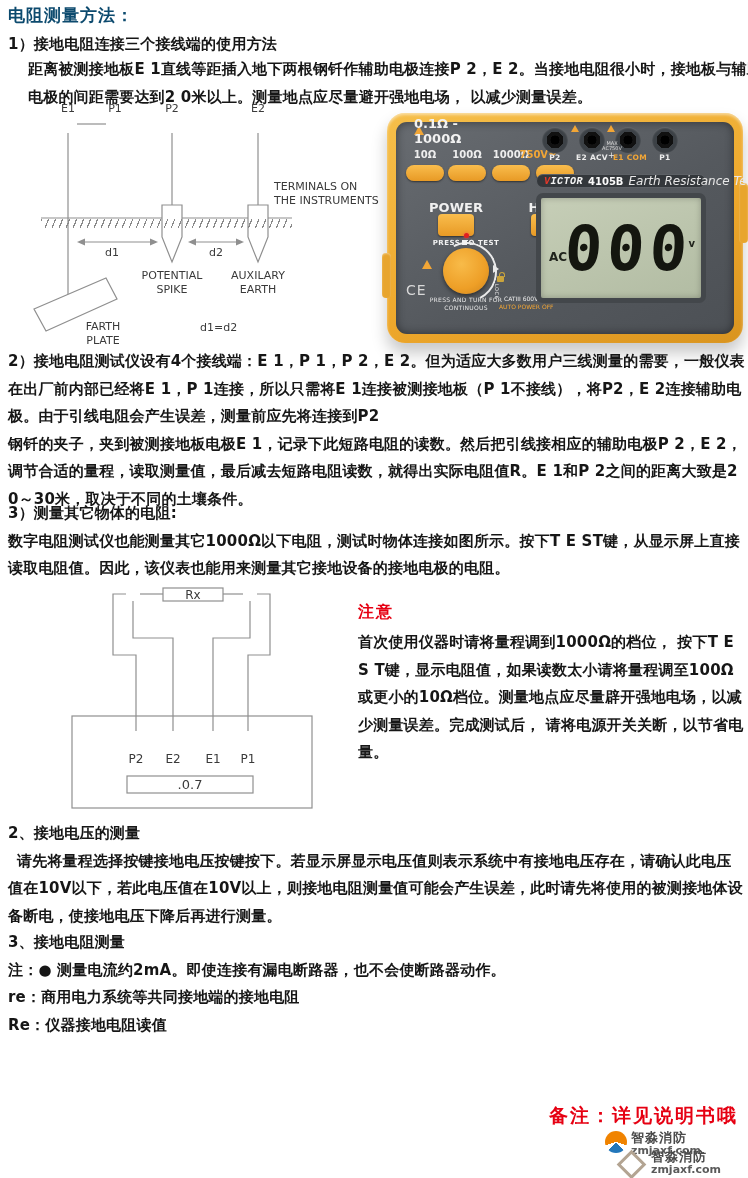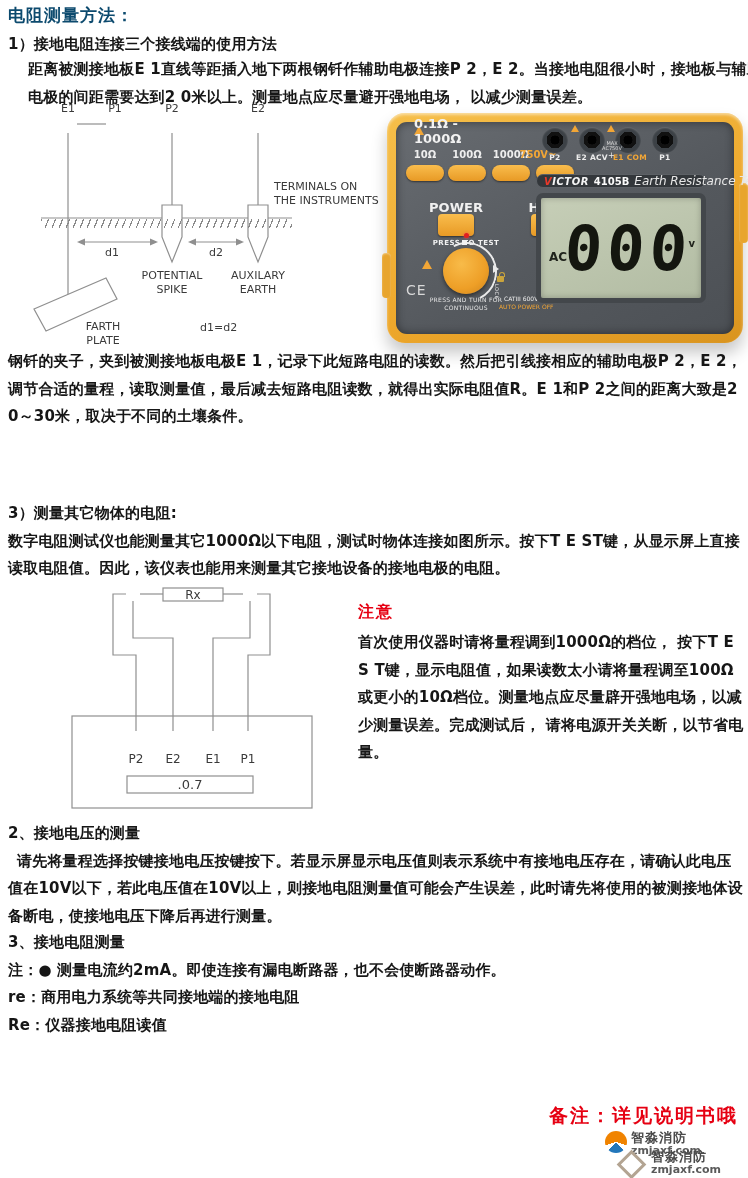--- a/index.html
+++ b/index.html
@@ -52,21 +52,21 @@
   .jack{top:5px;width:26px;height:26px;border-radius:50%;
         background:radial-gradient(circle,#000 0 24%,#111 25% 45%,#3c4146 46% 78%,#26292d 79%);
         box-shadow:inset 0 1px 2px rgba(255,255,255,.25);}
   .jlabel{top:31px;font-size:7.5px;font-weight:700;color:#ececec;text-align:center;letter-spacing:.3px;}
   .jlabel.orange{color:#f2a636;}
   .jmax{left:203px;top:19px;width:26px;font-size:5px;color:#ddd;text-align:center;line-height:5px;}
   .jplus{left:212px;top:29px;font-size:8px;color:#eee;}
   .brand-bar{left:140px;top:52px;width:170px;height:14px;border-radius:7px;background:#33373b;
              border:1px solid #5d6166;display:flex;align-items:center;gap:5px;padding:0 7px;box-sizing:border-box;}
   .brand-bar span{position:static;}
-  .brand{display:inline-block;font-size:10px;font-weight:700;font-style:italic;color:#f4f4f4;letter-spacing:.5px;}
+  .brand{display:inline-block;font-size:10px;font-weight:700;font-style:italic;color:#f4f4f4;letter-spacing:.5px;font-family:Liberation Mono, monospace;}
   .brand::first-letter{color:#e8382a;}
   .model{font-size:10px;font-weight:700;color:#fafafa;}
   .brand-sub{font-size:12px;font-style:italic;color:#e8e8e8;white-space:nowrap;}
   .lcd{left:140px;top:71px;width:170px;height:110px;border-radius:7px;border:5px solid #43474b;
        background:linear-gradient(160deg,#c6ceb7,#b2bca3);box-shadow:inset 0 0 6px rgba(0,0,0,.25);box-sizing:border-box;}
   .lcd-ac{left:8px;top:52px;font-size:12px;font-weight:700;color:#20231c;}
   .lcd-val{left:24px;top:8px;width:124px;text-align:center;font-family:"DejaVu Sans Mono","Liberation Mono",monospace;
            font-size:62px;font-weight:700;color:#14160f;letter-spacing:5px;transform:skewX(-4deg);line-height:86px;}
   .lcd-unit{right:6px;top:40px;font-size:10px;font-weight:700;color:#20231c;}
   
@@ -189,20 +189,21 @@
     </div>
     <div class="lcd">
       <div class="lcd-ac">AC</div>
       <div class="lcd-val">000</div>
       <div class="lcd-unit">v</div>
     </div>
   </div>
 </div>
 
 <div class="abs" style="left:8px;top:348px;width:738px;">
+  <div class="para">2）接地电阻测试仪设有4个接线端：E 1，P 1，P 2，E 2。但为适应大多数用户三线测量的需要，一般仪表在出厂前内部已经将E 1，P 1连接，所以只需将E 1连接被测接地板（P 1不接线），将P2，E 2连接辅助电极。由于引线电阻会产生误差，测量前应先将连接到P2</div>
   <div class="para">钢钎的夹子，夹到被测接地板电极E 1，记录下此短路电阻的读数。然后把引线接相应的辅助电极P 2，E 2，调节合适的量程，读取测量值，最后减去短路电阻读数，就得出实际电阻值R。E 1和P 2之间的距离大致是2 0～30米，取决于不同的土壤条件。</div>
 </div>
 
 <div class="abs" style="left:8px;top:500px;width:738px;">
   <div class="para">3）测量其它物体的电阻:</div>
   <div class="para">数字电阻测试仪也能测量其它1000Ω以下电阻，测试时物体连接如图所示。按下T E ST键，从显示屏上直接读取电阻值。因此，该仪表也能用来测量其它接地设备的接地电极的电阻。</div>
 </div>
 
 <svg class="abs" style="left:60px;top:580px;" width="310" height="238" viewBox="60 580 310 238">
   <rect class="filled" x="163" y="588" width="60" height="13"></rect>

